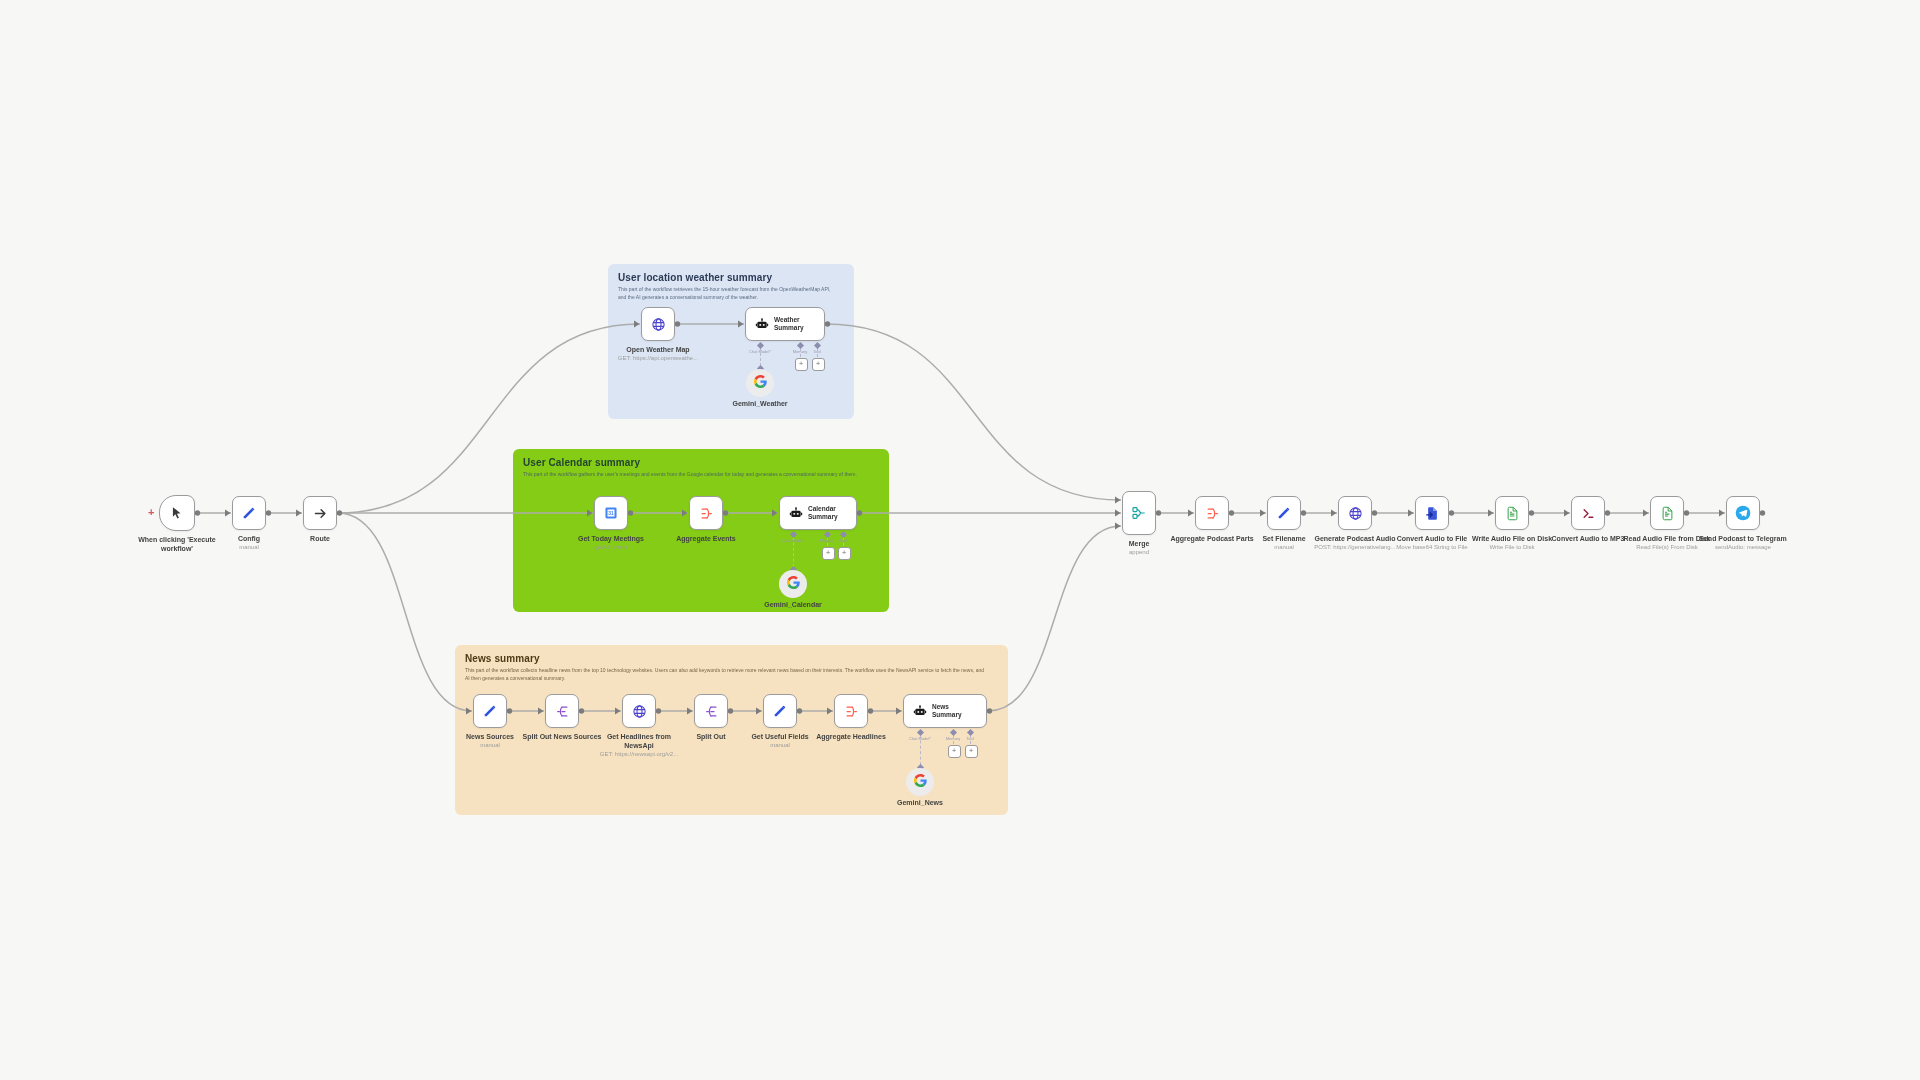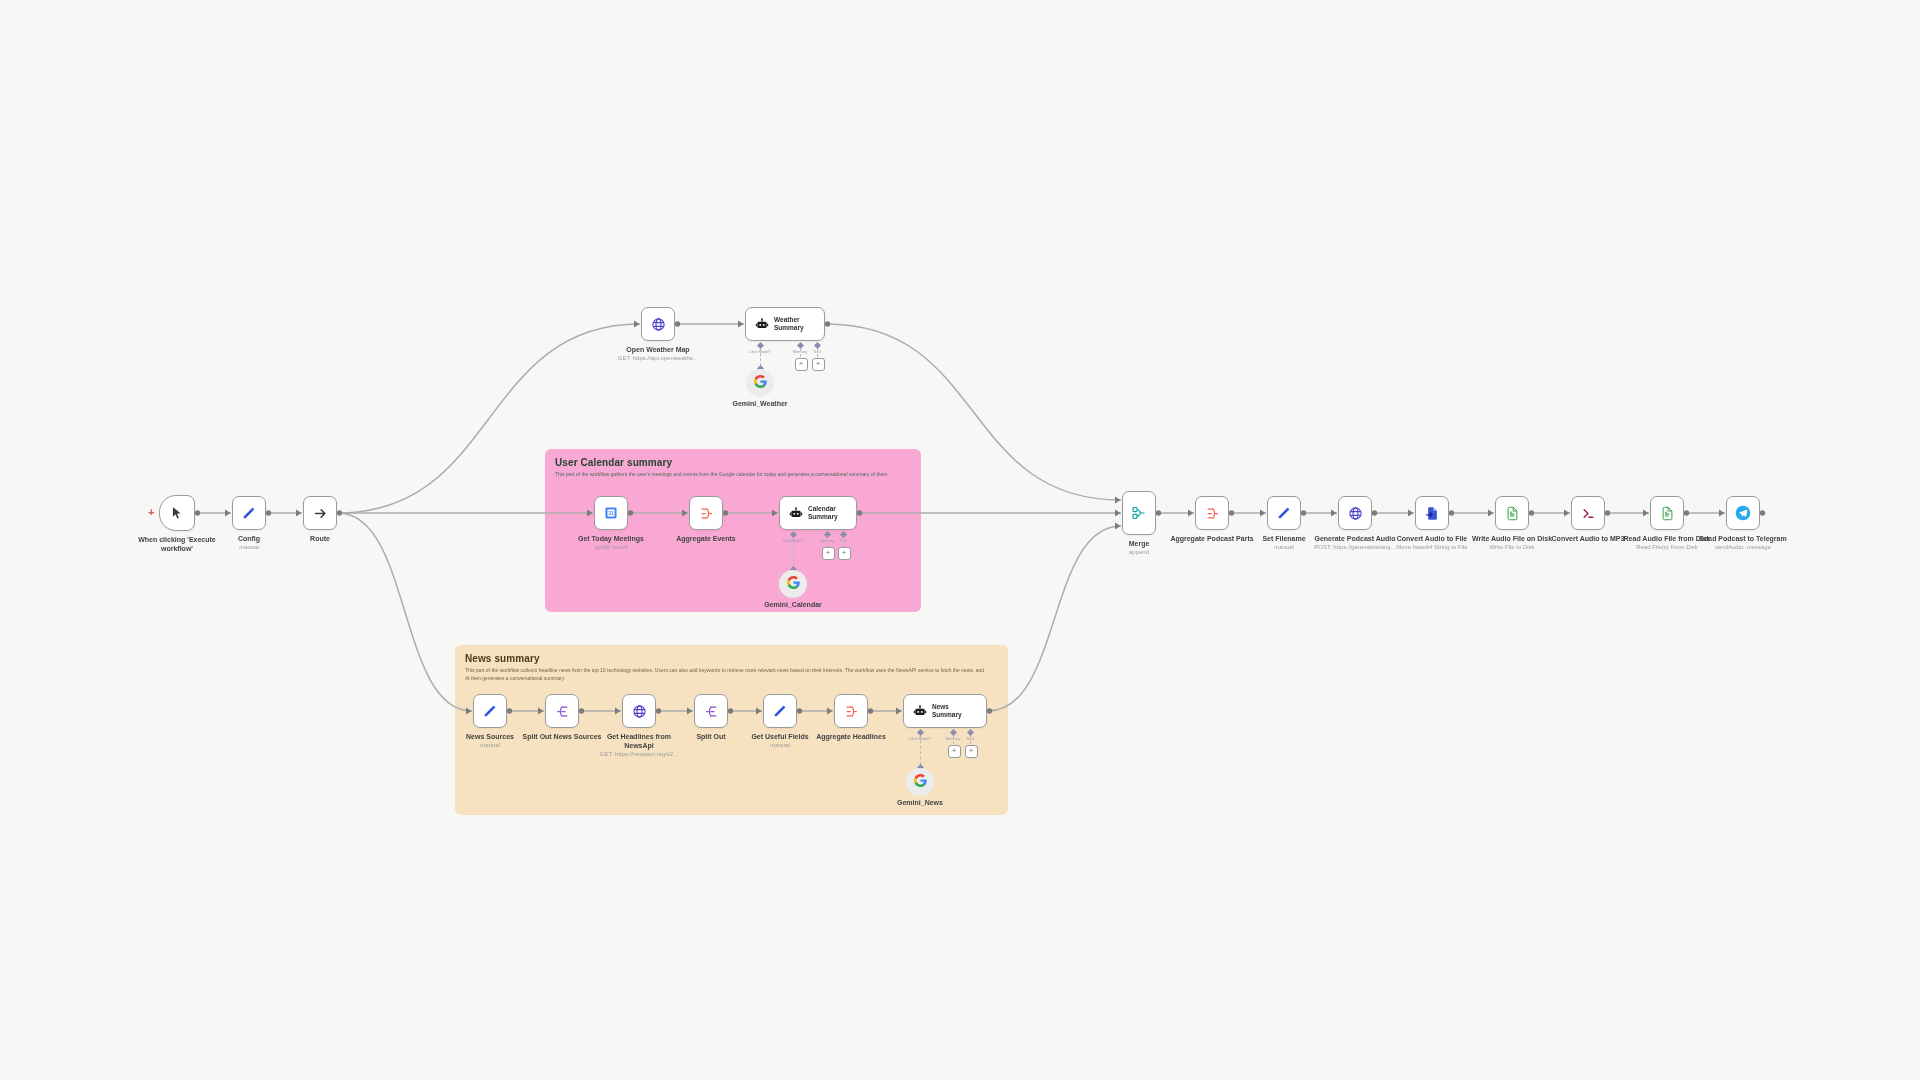--- a/index.html
+++ b/index.html
@@ -31,21 +31,25 @@
   .plusbox{position:absolute;width:11px;height:11px;border:1px solid #9a9a9a;border-radius:3px;background:#fff;
     z-index:3;display:flex;align-items:center;justify-content:center;font-size:8px;color:#777;line-height:1;}
   .clabel{position:absolute;font-size:4px;color:#9a9ab0;z-index:3;text-align:center;white-space:nowrap;}
   .redplus{position:absolute;color:#d05a5a;font-size:11px;font-weight:bold;z-index:3;line-height:1;}
   svg.edges{position:absolute;left:0;top:0;z-index:2;}
 </style>
 </head>
 <body>
 
 <div id="canvas">
-    <div class="group" style="left: 545px; top: 449px; width: 376px; height: 163px; background: #f9a8d4;">
+    <div class="group" style="left: 608px; top: 264px; width: 246px; height: 155px; background: rgb(219, 229, 244);">
+      <div class="group-title" style="color: rgb(43, 58, 85);">User location weather summary</div>
+      <div class="group-desc" style="color: rgb(92, 108, 133);">This part of the workflow retrieves the 15-hour weather forecast from the OpenWeatherMap API, and the AI generates a conversational summary of the weather.</div>
+    </div>
+    <div class="group" style="left: 513px; top: 449px; width: 376px; height: 163px; background: #84cc16;">
       <div class="group-title" style="color: rgb(36, 68, 47);">User Calendar summary</div>
       <div class="group-desc" style="color: rgb(79, 106, 89);">This part of the workflow gathers the user's meetings and events from the Google calendar for today and generates a conversational summary of them.</div>
     </div>
     <div class="group" style="left: 455px; top: 645px; width: 553px; height: 170px; background: rgb(246, 226, 192);">
       <div class="group-title" style="color: rgb(79, 58, 21);">News summary</div>
       <div class="group-desc" style="color: rgb(122, 99, 66);">This part of the workflow collects headline news from the top 10 technology websites. Users can also add keywords to retrieve more relevant news based on their interests. The workflow uses the NewsAPI service to fetch the news, and AI then generates a conversational summary.</div>
     </div>
     <svg width="1920" height="1080" class="edges">
       <path d="M196 513 L231 513" fill="none" stroke="#acacac" stroke-width="1.5"></path>
       <path d="M267 513 L302 513" fill="none" stroke="#acacac" stroke-width="1.5"></path>

